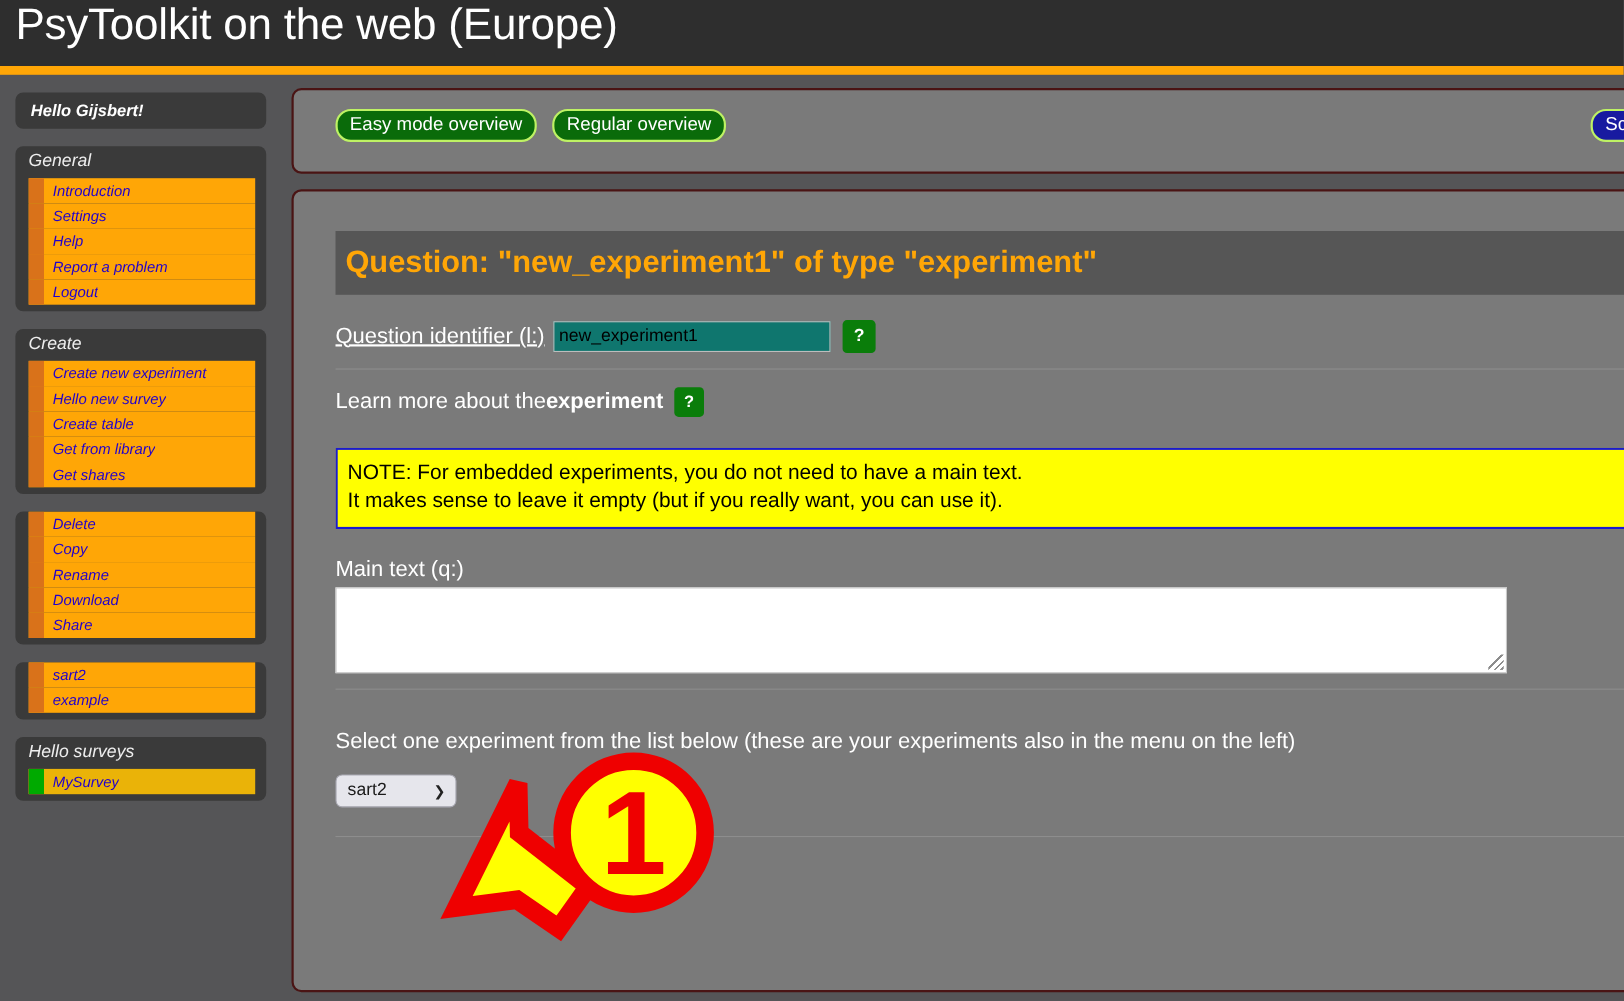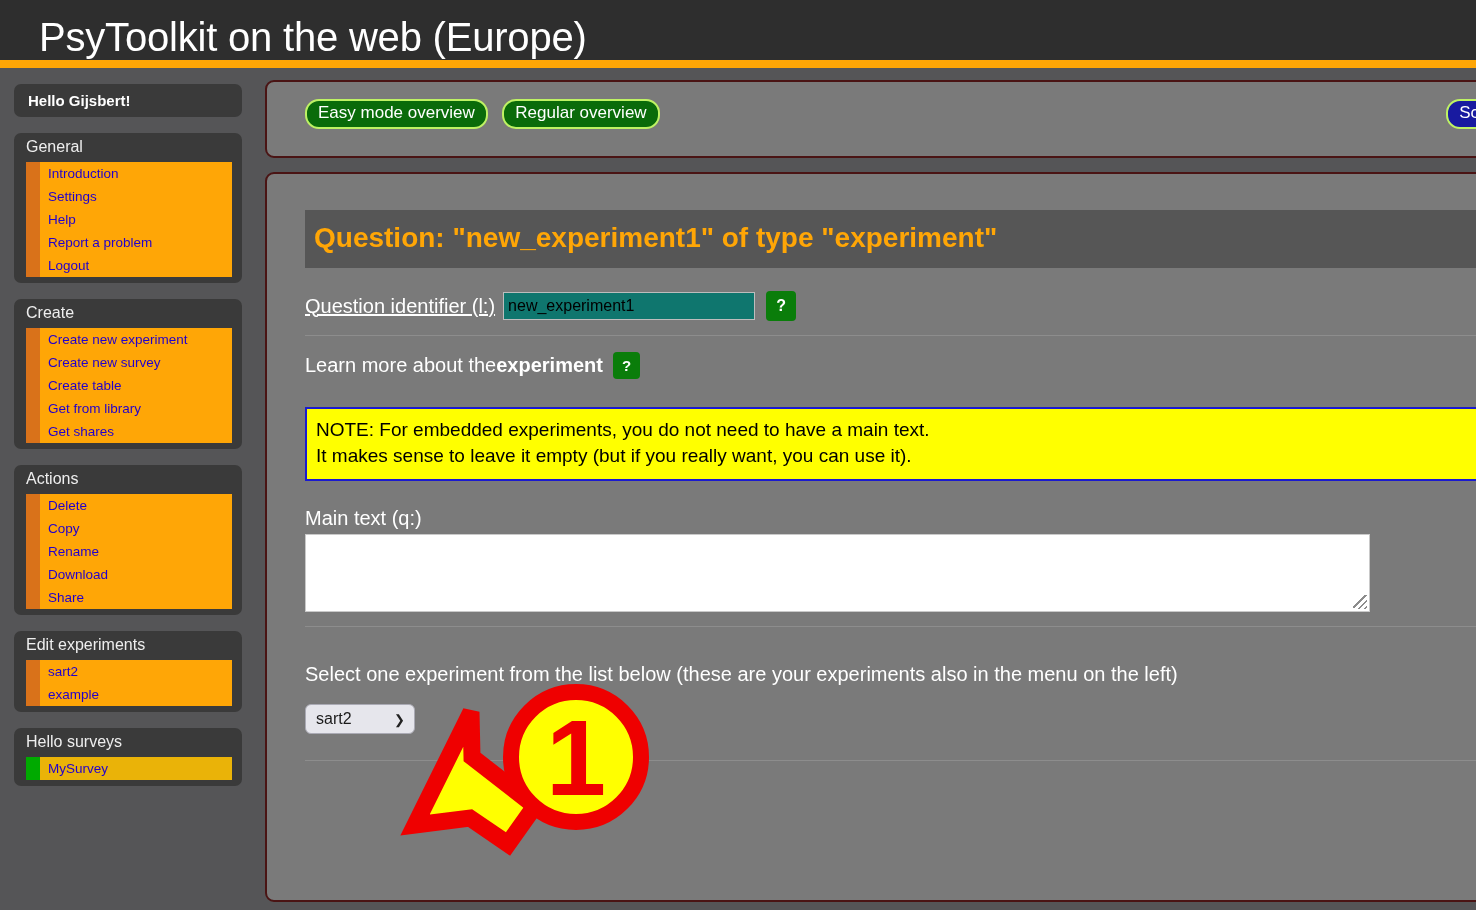--- a/index.html
+++ b/index.html
@@ -10,21 +10,21 @@
     overflow: hidden;
     background: #555557;
     font-family: "Liberation Sans", sans-serif;
   }
 
   
   .topbar {
     position: absolute; left: 0; top: 0;
     width: 1476px; height: 60px;
     background: #2e2e2e;
-    display: flex; align-items: flex-end; padding-left: 25px;
+    display: flex; align-items: flex-start;
   }
   .topbar-title {
     color: #ffffff;
     font-size: 40px;
     font-weight: 400;
     padding-left: 14px;
     letter-spacing: -0.2px;
     white-space: nowrap;
   }
   .orange-stripe {
@@ -39,20 +39,21 @@
     width: 256px; height: 842px;
     padding: 16px 0 0 14px;
   }
   .panel {
     width: 228px;
     background: #3a3a3a;
     border-radius: 7px;
     margin-bottom: 16px;
     padding: 0 0 6px 0;
     overflow: hidden;
+    font-style: italic;
   }
   .panel.greet {
     padding: 0;
     height: 33px;
     display: flex; align-items: center;
   }
   .greet-text {
     color: #ffffff; font-size: 15px; font-weight: bold;
     padding-left: 14px;
   }
@@ -268,38 +269,37 @@
   </div>
 
   <div class="panel">
     <div class="panel-header">Create</div>
     <div class="menu-item">
       <span class="accent"></span>
       <span class="mi-label">Create new experiment</span>
     </div>
     <div class="menu-item">
       <span class="accent"></span>
-      <span class="mi-label">Create new survey</span>
+      <span class="mi-label">Hello new survey</span>
     </div>
     <div class="menu-item">
       <span class="accent"></span>
       <span class="mi-label">Create table</span>
     </div>
     <div class="menu-item">
       <span class="accent"></span>
       <span class="mi-label">Get from library</span>
     </div>
     <div class="menu-item">
       <span class="accent"></span>
       <span class="mi-label">Get shares</span>
     </div>
   </div>
 
   <div class="panel">
-    <div class="panel-header">Actions</div>
     <div class="menu-item">
       <span class="accent"></span>
       <span class="mi-label">Delete</span>
     </div>
     <div class="menu-item">
       <span class="accent"></span>
       <span class="mi-label">Copy</span>
     </div>
     <div class="menu-item">
       <span class="accent"></span>
@@ -309,21 +309,20 @@
       <span class="accent"></span>
       <span class="mi-label">Download</span>
     </div>
     <div class="menu-item">
       <span class="accent"></span>
       <span class="mi-label">Share</span>
     </div>
   </div>
 
   <div class="panel">
-    <div class="panel-header">Edit experiments</div>
     <div class="menu-item">
       <span class="accent"></span>
       <span class="mi-label">sart2</span>
     </div>
     <div class="menu-item">
       <span class="accent"></span>
       <span class="mi-label">example</span>
     </div>
   </div>
 

